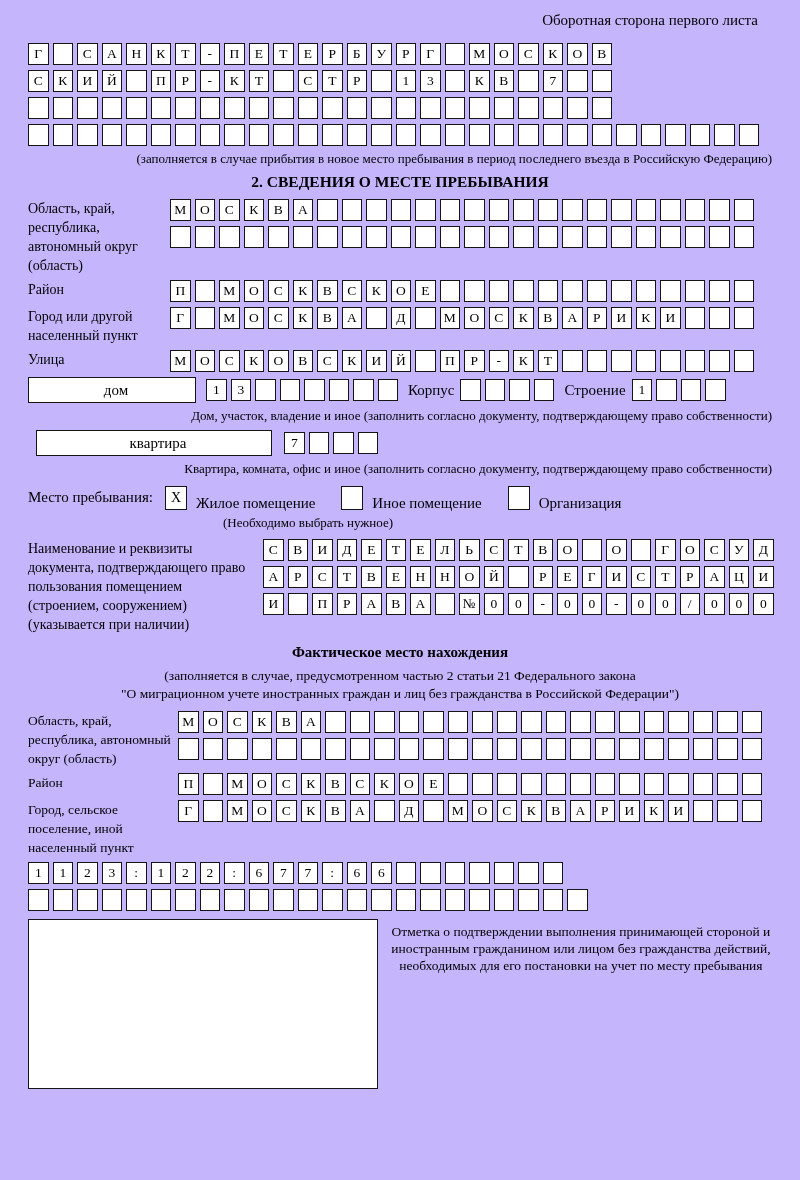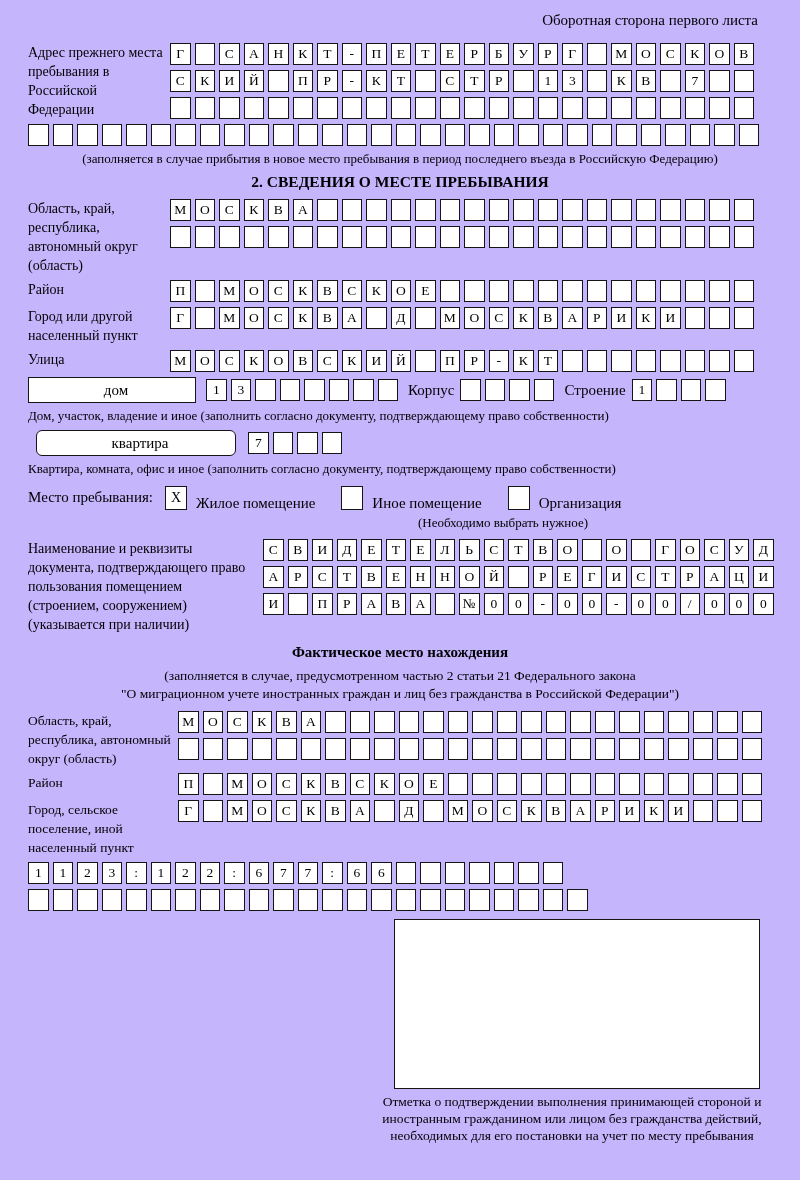--- a/index.html
+++ b/index.html
@@ -24,46 +24,45 @@
   }
   .fullrow { margin:3px 0 4px 0; }
   .caption { font-size:13px; line-height:17px; }
   .center { text-align:center; }
   .section-title { text-align:center; font-weight:bold; font-size:15.5px; margin:4px 0 8px 0; }
 
   .inline-row { display:flex; align-items:center; margin-bottom:4px; }
   .widebox { box-sizing:border-box; border:1.8px solid #151515; height:26px;
     display:flex; align-items:center; justify-content:center; font-size:15px; background:#fff;padding-left:8px; }
   .widebox.dom { width:168px; margin-right:10px; }
-  .widebox.kvartira { width:200px; margin:0 12px 0 8px;border-radius:6px; }
+  .widebox.kvartira { width:236px; margin:0 12px 0 8px; }
   .inline-label { font-size:15px; margin:0 6px 0 10px; white-space:nowrap; }
-  .cap-block { margin:2px 0 6px 0; }
+  .cap-block { margin:2px 0 6px 0;text-align:right; }
 
   .check-row { display:flex; align-items:center; margin:4px 0 2px 0; font-size:15px; }
   .check-row .cb { flex:0 0 22px; width:22px; height:24px; font-size:14px; }
   .check-label { margin-right:12px; white-space:nowrap; }
   .opt { margin:12px 26px 0 9px; white-space:nowrap; }
-  .note-center { width:560px; text-align:right; margin:2px 0 8px 0; }
+  .note-center { width:560px; text-align:center; margin:2px 0 8px 0; }
 
   .fl-header { text-align:center; font-weight:bold; font-size:15px; margin:10px 0 6px 0; }
   .fl-captions { text-align:center; font-size:13.5px; line-height:18px; margin-bottom:8px; }
 
-  .stamp-wrap { display:flex; flex-direction:column; align-items:flex-end; margin-top:8px; }
+  .stamp-wrap { display:flex; flex-direction:row; margin-top:8px; }
   .stamp-box { box-sizing:border-box; width:366px; height:170px; border:1.7px solid #151515; margin-right:12px; background:#fff; }
   .stamp-caption { width:400px; text-align:center; font-size:13.5px; line-height:17px; margin:4px 0 0 0; }
 </style>
 </head>
 <body>
 
 <div class="page">
 
   <div class="header-note">Оборотная сторона первого листа</div>
 
   <div class="frow">
-    <div class="flabel">Адрес прежнего места пребывания в Российской Федерации</div>
     <div class="rows">
       <div class="boxes">
           <span class="cell">Г</span>
           <span class="cell"></span>
           <span class="cell">С</span>
           <span class="cell">А</span>
           <span class="cell">Н</span>
           <span class="cell">К</span>
           <span class="cell">Т</span>
           <span class="cell">-</span>

